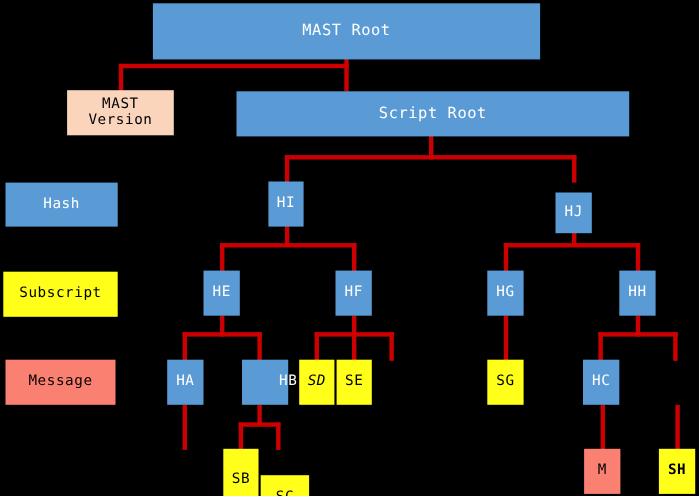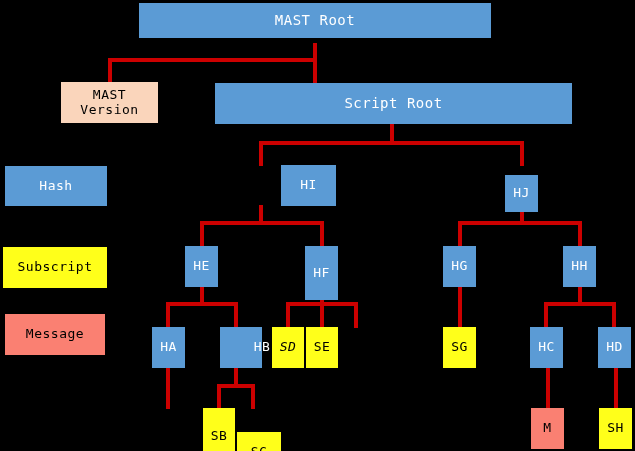--- a/index.html
+++ b/index.html
@@ -114,48 +114,48 @@
   <div class="edge v" style="left:546px; top:368px; height:41px;"></div>
 
   <div class="edge v" style="left:614px; top:368px; height:41px;"></div>
 
   <div class="node hash legend" style="left:5px; top:166px; width:102px; height:40px;">
     <span>Hash</span>
   </div>
   <div class="node subscript legend" style="left:3px; top:247px; width:104px; height:41px;">
     <span>Subscript</span>
   </div>
-  <div class="node message legend" style="left:5px; top:314px; width:100px; height:41px;">
+  <div class="node message legend" style="left:5px; top:327px; width:100px; height:41px;">
     <span>Message</span>
   </div>
 
-  <div class="node hash big" style="left:139px; top:3px; width:352px; height:35px;">
+  <div class="node hash big" style="left:139px; top:3px; width:352px; height:51px;">
     <span>MAST Root</span>
   </div>
 
   <div class="node version small" style="left:61px; top:82px; width:97px; height:41px;">
     <span>MAST
 Version</span>
   </div>
 
   <div class="node hash big" style="left:215px; top:83px; width:357px; height:41px;">
     <span>Script Root</span>
   </div>
 
-  <div class="node hash small" style="left:244px; top:165px; width:55px; height:41px;margin-left:37px;">
+  <div class="node hash small" style="left:244px; top:165px; width:32px; height:41px;">
     <span>HI</span>
   </div>
   <div class="node hash small" style="left:505px; top:165px; width:33px; height:37px;margin-top:10px;">
     <span>HJ</span>
   </div>
 
   <div class="node hash small" style="left:185px; top:246px; width:33px; height:41px;">
     <span>HE</span>
   </div>
-  <div class="node hash small" style="left:305px; top:246px; width:33px; height:54px;">
+  <div class="node hash small" style="left:305px; top:246px; width:33px; height:41px;">
     <span>HF</span>
   </div>
   <div class="node hash small" style="left:443px; top:246px; width:33px; height:41px;">
     <span>HG</span>
   </div>
   <div class="node hash small" style="left:563px; top:246px; width:33px; height:41px;">
     <span>HH</span>
   </div>
 
   <div class="node hash small" style="left:152px; top:327px; width:33px; height:41px;">
@@ -172,31 +172,28 @@
     <span>SE</span>
   </div>
 
   <div class="node subscript small" style="left:443px; top:327px; width:33px; height:41px;">
     <span>SG</span>
   </div>
 
   <div class="node hash small" style="left:530px; top:327px; width:33px; height:41px;">
     <span>HC</span>
   </div>
-  <div class="node hash small" style="left:598px; top:327px; width:33px; height:41px;">
-    <span>HD</span>
-  </div>
 
   <div class="node subscript small" style="left:203px; top:408px; width:32px; height:57px;">
     <span>SB</span>
   </div>
   <div class="node subscript small" style="left:237px; top:432px; width:44px; height:41px;">
     <span>SC</span>
   </div>
 
   <div class="node message small" style="left:531px; top:408px; width:33px; height:41px;">
     <span>M</span>
   </div>
-  <div class="node subscript small" style="left:599px; top:408px; width:33px; height:41px;">
+  <div class="node subscript small" style="left:599px; top:408px; width:33px; height:41px;font-weight:bold;">
     <span>SH</span>
   </div>
 
 </div>
 
 </body></html>

